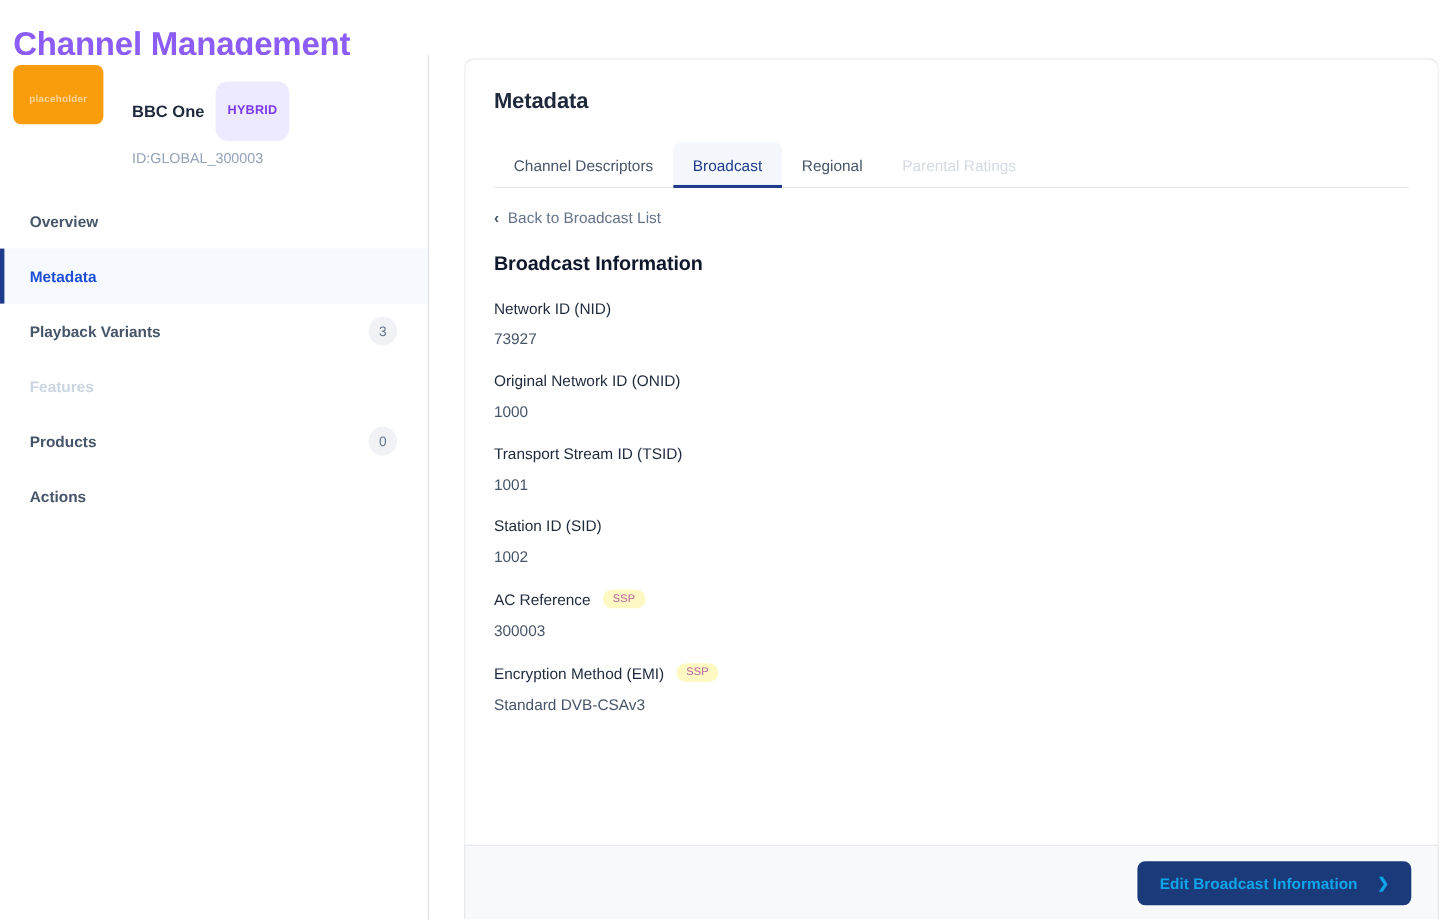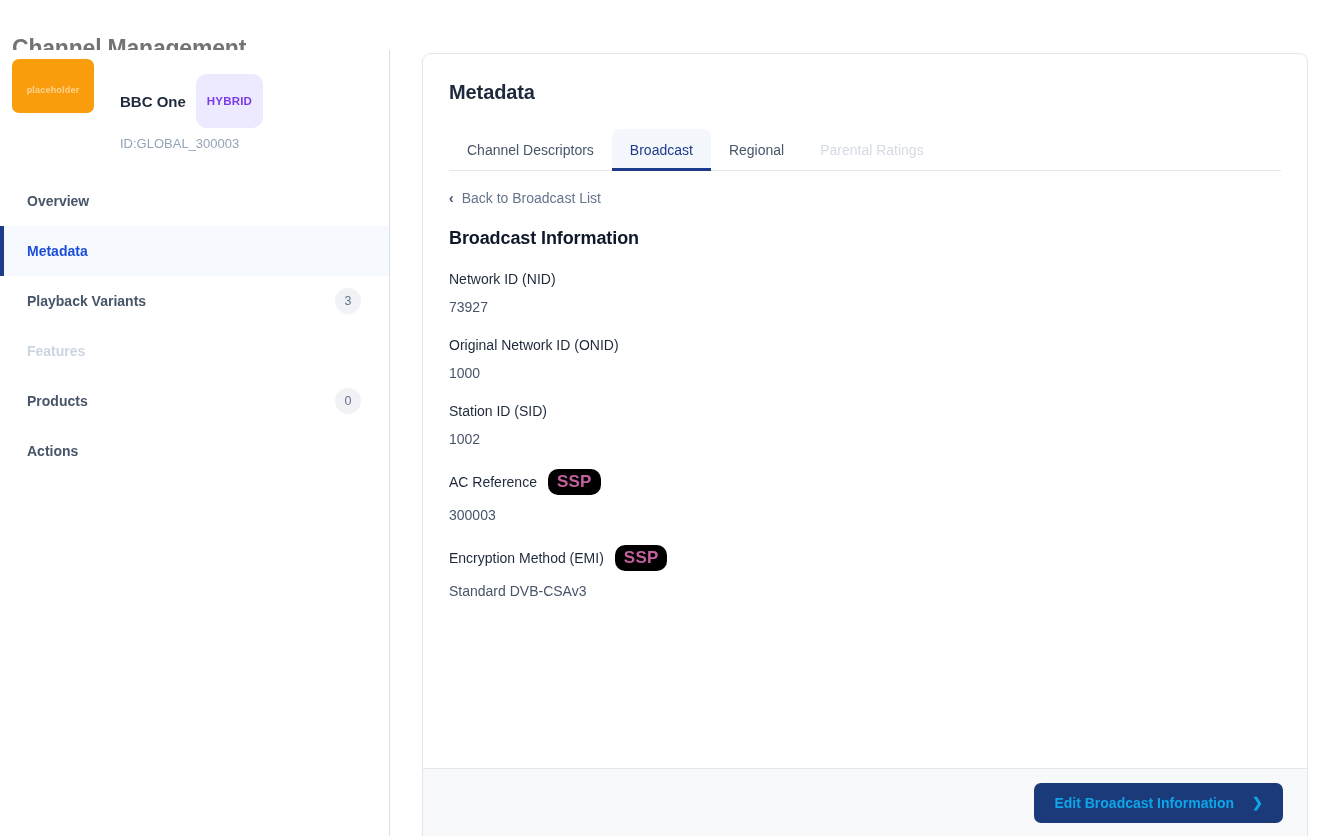--- a/index.html
+++ b/index.html
@@ -18,24 +18,24 @@
     position: relative;
     width: 1320px;
     height: 836px;
     overflow: hidden;
   }
 
   
   .page-title {
     position: absolute;
     left: 12px;
-    top: 20px;
-    font-size: 23px;
-    font-weight: bold;
-    color: #737373;
+    top: 4px;
+    font-size: 30px;
+    font-weight: bold;
+    color: #8b5cf6;
     letter-spacing: -0.2px;
   }
 
   
   .sidebar {
     position: absolute;
     left: 0;
     top: 50px;
     width: 390px;
     height: 786px;
@@ -221,24 +221,24 @@
   .field-label-row {
     display: flex;
     align-items: center;
     gap: 11px;
   }
   .field-label {
     font-size: 14px;
     color: #1e293b;
   }
   .badge-ssp {
-    background: #000000;
+    background: #fef9c3;
     color: #c2619e;
-    font-size: 17px;
-    font-weight: bold;
+    font-size: 10px;
+    font-weight: normal;
     padding: 3px 9px;
     border-radius: 10px;
     letter-spacing: 0.2px;
   }
   .field-value {
     margin-top: 12px;
     font-size: 14px;
     color: #475569;
   }
 
@@ -347,20 +347,26 @@
           <div class="field-value">73927</div>
         </div>
         <div class="field">
           <div class="field-label-row">
             <div class="field-label">Original Network ID (ONID)</div>
           </div>
           <div class="field-value">1000</div>
         </div>
         <div class="field">
           <div class="field-label-row">
+            <div class="field-label">Transport Stream ID (TSID)</div>
+          </div>
+          <div class="field-value">1001</div>
+        </div>
+        <div class="field">
+          <div class="field-label-row">
             <div class="field-label">Station ID (SID)</div>
           </div>
           <div class="field-value">1002</div>
         </div>
         <div class="field">
           <div class="field-label-row">
             <div class="field-label">AC Reference</div>
             <div class="badge-ssp">SSP</div>
           </div>
           <div class="field-value">300003</div>

